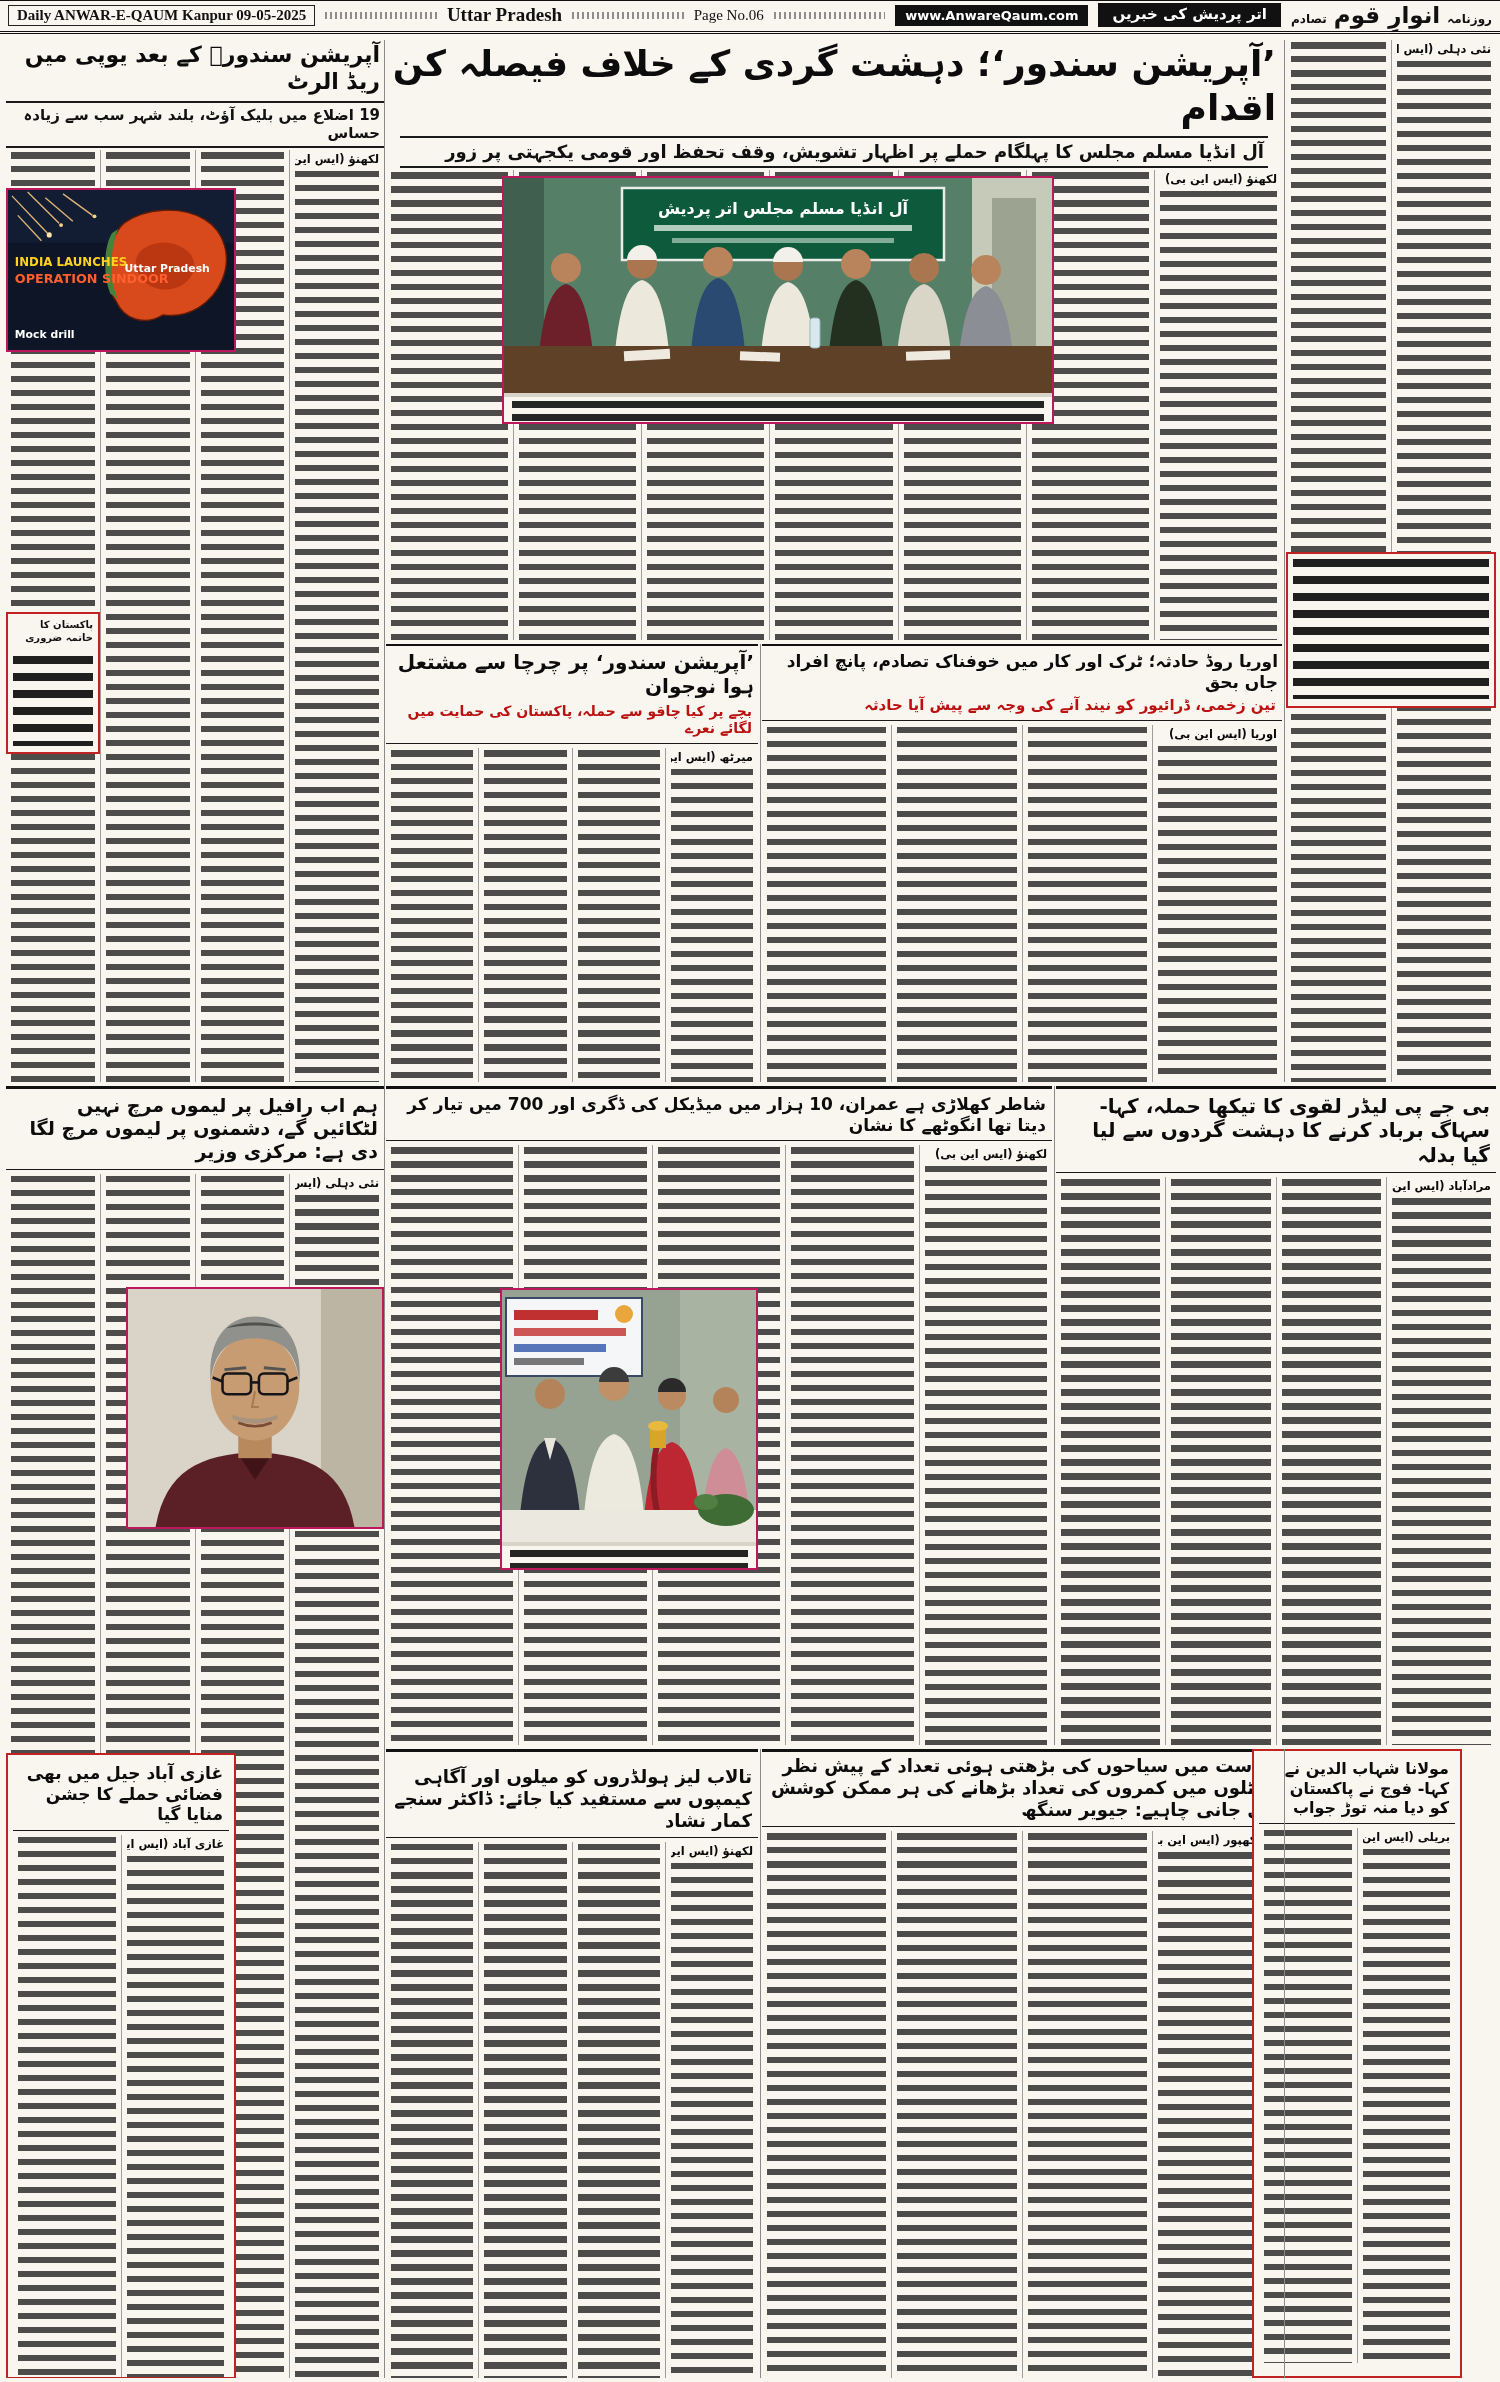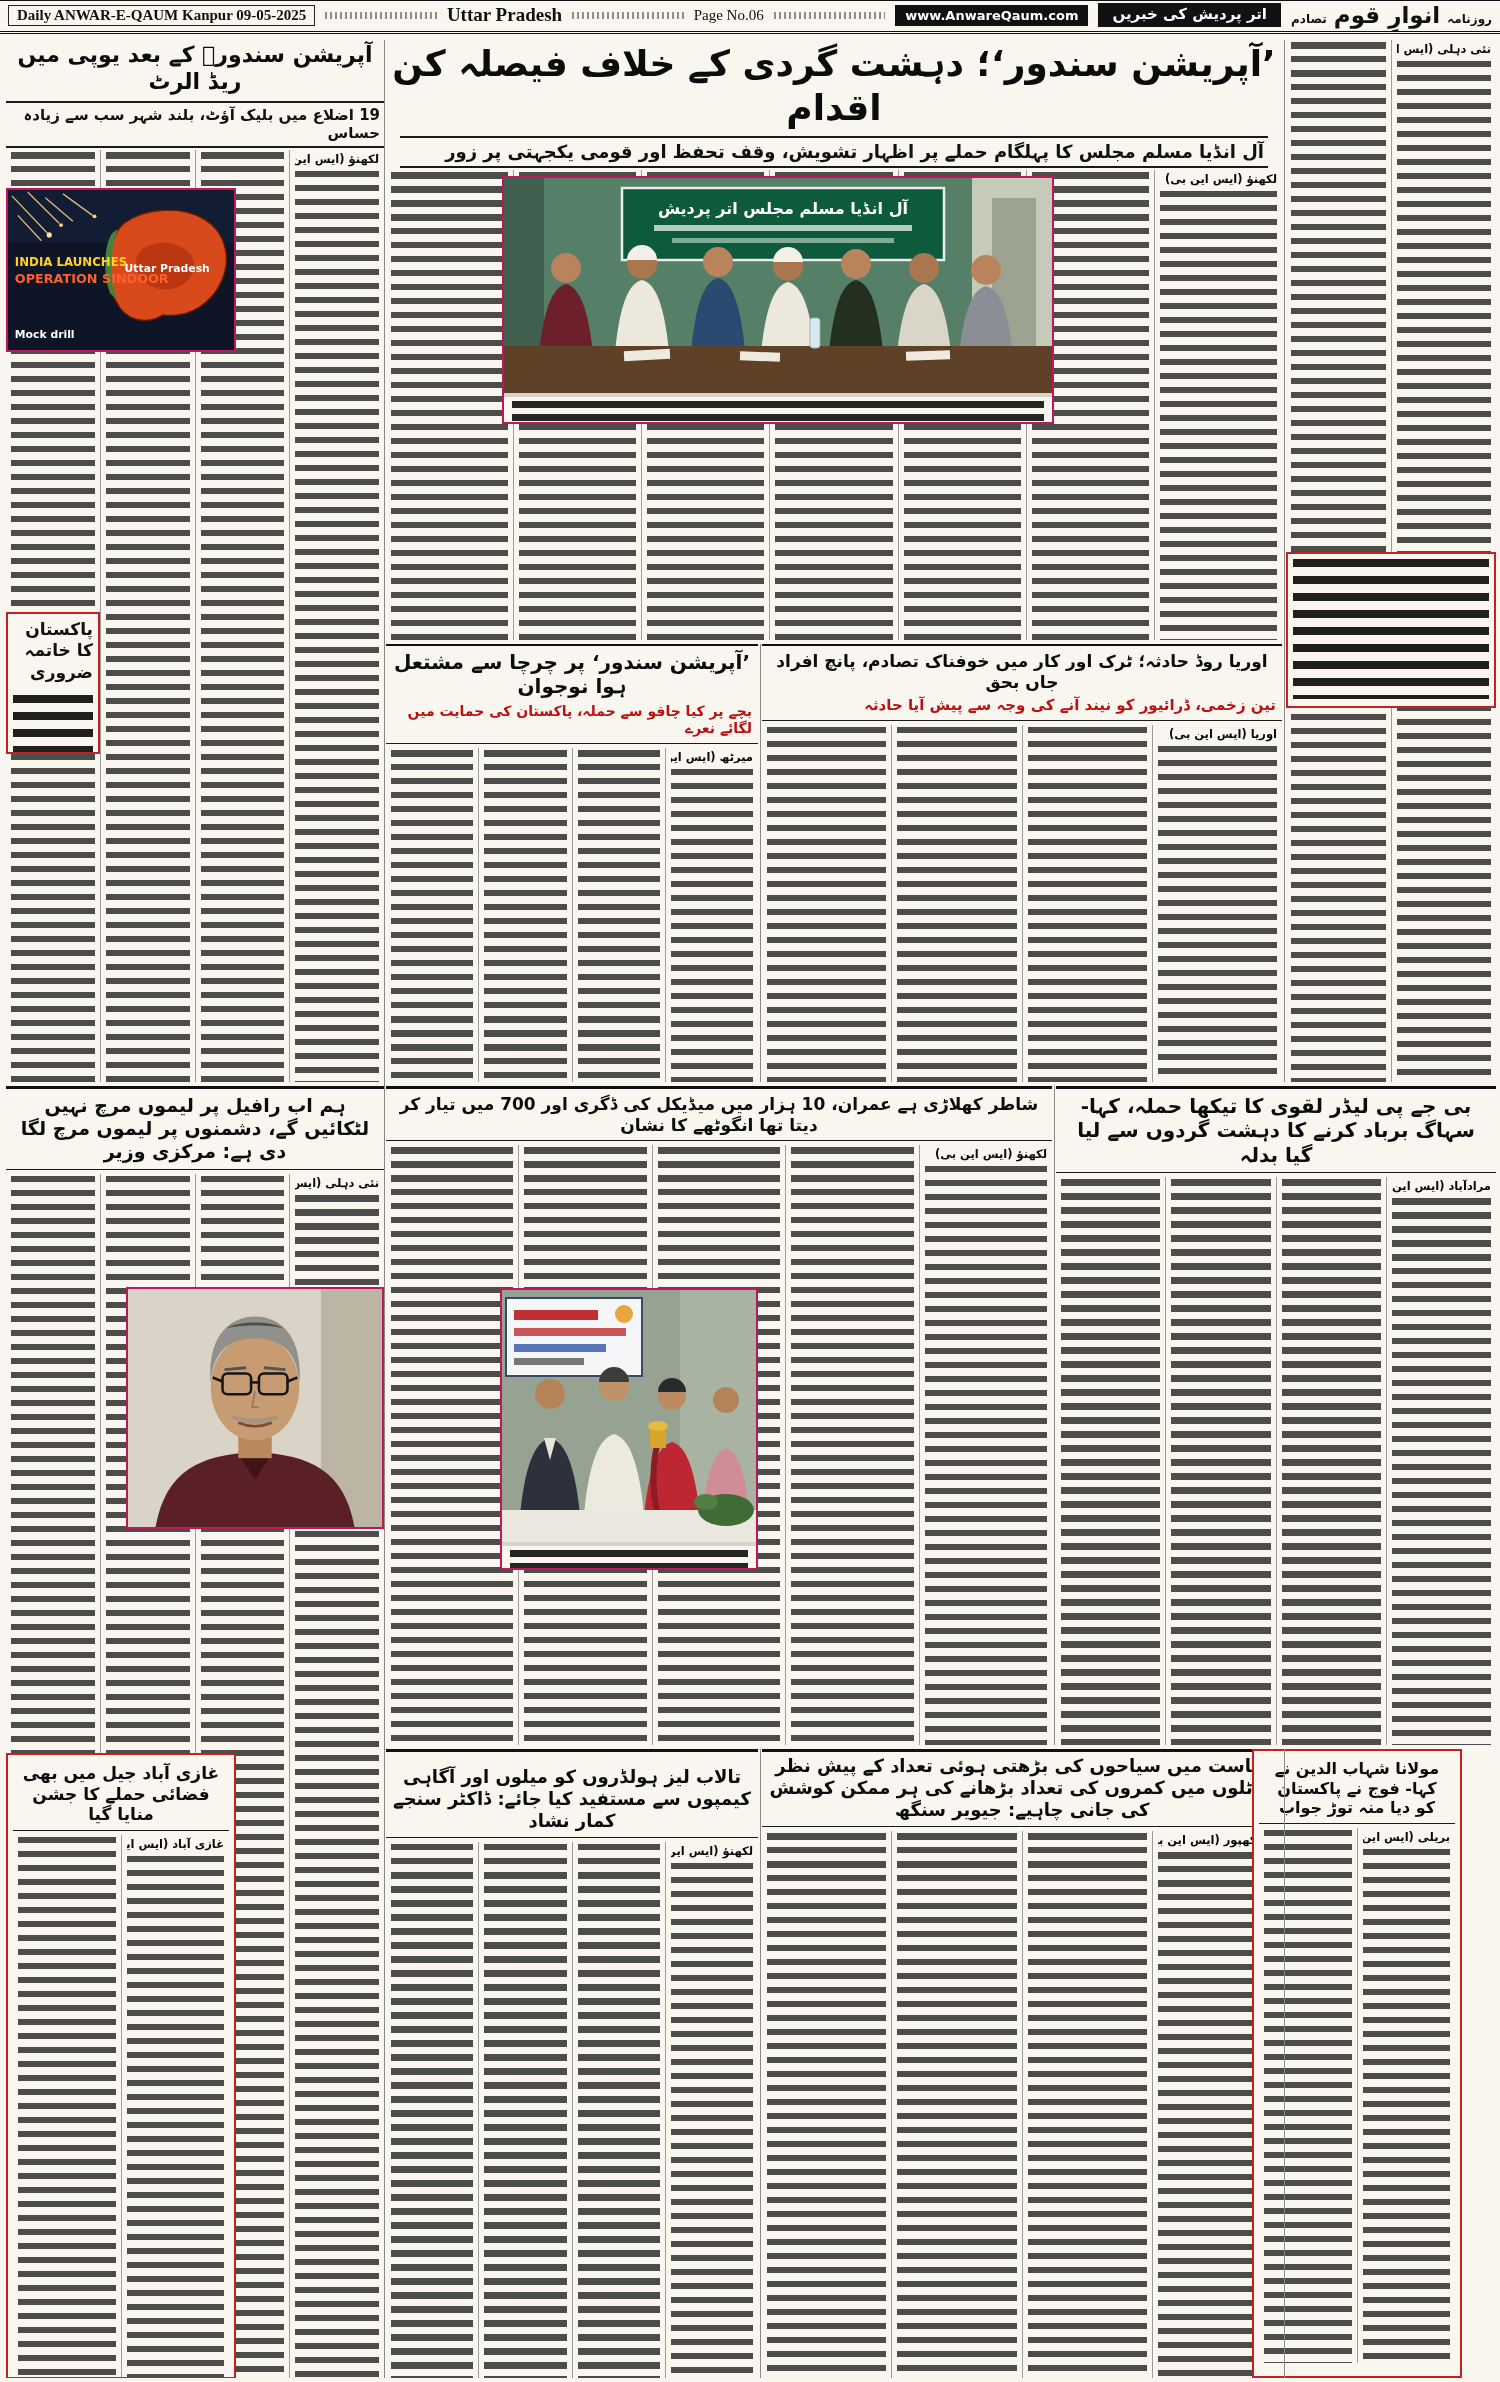--- a/index.html
+++ b/index.html
@@ -1,19 +1,19 @@
 <!DOCTYPE html>
 <html><head>
 <meta charset="utf-8">
 <style>
   *{margin:0;padding:0;box-sizing:border-box}
   body{margin:0;background:#9a9a9a;font-family:"DejaVu Sans",sans-serif}
   #page{position:relative;width:1500px;height:2382px;background:#f8f6ef;color:#111;overflow:hidden}
   .abs{position:absolute;overflow:hidden}
-  .hl{font-weight:bold;text-align:center;direction:rtl;color:#0c0c0c;line-height:1.22}
+  .hl{font-weight:bold;text-align:right;direction:rtl;color:#0c0c0c;line-height:1.22}
   .sub{font-weight:bold;direction:rtl;line-height:1.25}
   .red{color:#bb1111}
   .subbox{border-top:2px solid #1a1a1a;border-bottom:2px solid #1a1a1a;padding:3px 4px;margin:3px 0 2px}
   .hl-u{border-bottom:1.5px solid #1a1a1a;padding:3px 6px 5px;margin-bottom:4px}
   .cols{display:flex;direction:rtl;width:100%}
   .col{flex:1;display:flex;flex-direction:column;padding:2px 5px 0;min-width:0}
   .col+.col{border-right:1px solid #9d9d9d}
   .fill{flex:1;background-image:repeating-linear-gradient(to bottom,rgba(28,28,28,.78) 0px,rgba(28,28,28,.78) 6.5px,rgba(0,0,0,0) 6.5px,rgba(0,0,0,0) 14px)}
   .fill-b{flex:1;background-image:repeating-linear-gradient(to bottom,rgba(8,8,8,.9) 0px,rgba(8,8,8,.9) 8px,rgba(0,0,0,0) 8px,rgba(0,0,0,0) 17px)}
   .dl{font-weight:bold;font-size:11.5px;line-height:15px;text-align:right;direction:rtl;margin-bottom:4px;white-space:nowrap;overflow:hidden;color:#0a0a0a}
@@ -92,21 +92,21 @@
         <path d="M138,60 C152,50 174,52 186,66 C194,78 188,94 172,100 C154,106 138,98 132,84 C128,74 130,66 138,60 Z" fill="#b03210" opacity="0.75"></path>
         <path d="M112,40 C104,60 102,92 112,112 L104,106 C96,86 98,56 106,44 Z" fill="#47823a"></path>
         <text x="162" y="84" text-anchor="middle" fill="#ffffff" font-size="11" font-weight="bold">Uttar Pradesh</text>
         <text x="7" y="78" fill="#ffd21f" font-size="12" font-weight="bold">INDIA LAUNCHES</text>
         <text x="7" y="95" fill="#ff5f2d" font-size="13" font-weight="bold">OPERATION SINDOOR</text>
         <text x="7" y="152" fill="#ffffff" font-size="11" font-weight="bold">Mock drill</text>
       </svg>
     </div>
 
     <div class="redbox" style="left:0;top:572px;width:94px;height:142px">
-      <div class="sub" style="font-size:17px;margin-bottom:12px">پاکستان کا خاتمہ ضروری</div>
+      <div class="sub" style="font-size:10px;margin-bottom:12px">پاکستان کا خاتمہ ضروری</div>
       <div class="fill-b" style="height:90px"></div>
     </div>
   </div>
 
   <div class="abs" id="story-main" style="left:386px;top:40px;width:896px;height:600px">
     <div class="hl" style="font-size:36px;padding:2px 6px">’آپریشن سندور‘؛ دہشت گردی کے خلاف فیصلہ کن اقدام</div>
     <div class="sub subbox" style="font-size:18px;margin:4px 14px 2px">آل انڈیا مسلم مجلس کا پہلگام حملے پر اظہار تشویش، وقف تحفظ اور قومی یکجہتی پر زور</div>
     <div class="cols" style="height:505px">
       <div class="col">
         <div class="dl">لکھنؤ (ایس این بی)</div>

